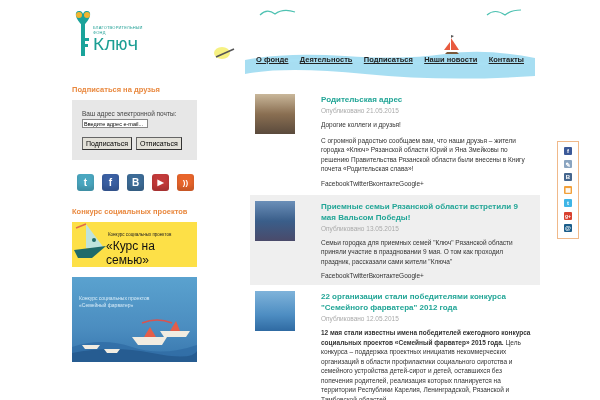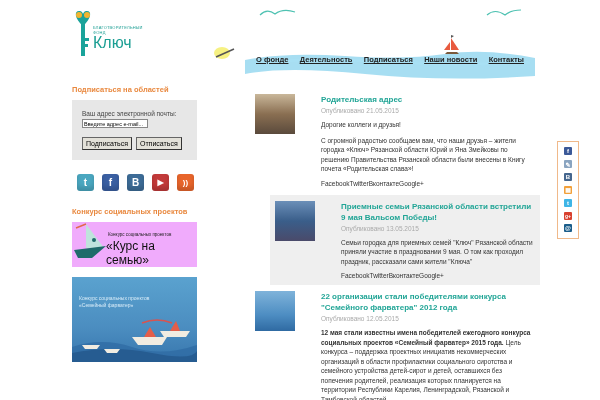--- a/index.html
+++ b/index.html
@@ -2,46 +2,46 @@
 <html><head>
 <meta charset="utf-8">
 <style>
   * { box-sizing: border-box; margin: 0; padding: 0; }
   html, body { width: 600px; height: 400px; overflow: hidden; background: #fff; }
   body { font-family: "Liberation Sans", sans-serif; font-size: 7px; color: #333; position: relative; }
 
   .logo { position: absolute; left: 72px; top: 8px; width: 70px; height: 52px; }
   .logo .key { position: absolute; left: 0; top: 0; }
   .logo .small { position: absolute; left: 21px; top: 17px; font-size: 4px; color: #1b9e93; line-height: 5px; letter-spacing: 0.2px; }
-  .logo .big { position: absolute; left: 21px; top: 26px; font-family: Liberation Sans, sans-serif; font-size: 16px; color: #1b9e93; }
+  .logo .big { position: absolute; left: 21px; top: 26px; font-family: Liberation Mono, monospace; font-size: 19px; color: #1b9e93; }
 
   .header-art { position: absolute; left: 245px; top: 0; width: 290px; height: 80px; }
   .nav { position: absolute; left: 250px; top: 55px; width: 280px; height: 20px; display: flex; align-items: flex-start; justify-content: space-between; padding: 0 6px; }
   .nav a { font-size: 7.5px; font-weight: bold; color: #222; text-decoration: underline; cursor: pointer; }
 
   .sidebar { position: absolute; left: 72px; top: 85px; width: 130px; }
   .side-title { font-size: 7.5px; font-weight: bold; color: #e9883e; margin-bottom: 6px; }
   .sub-box { background: #e7e7e7; padding: 10px 10px 10px 10px; width: 125px; height: 60px; margin-bottom: 14px; }
   .sub-box .lbl { font-size: 6.5px; color: #444; margin-bottom: 2px; }
   .sub-box input { width: 66px; height: 9px; font-size: 5.5px; border: 1px solid #888; padding: 0 1px; font-family: "Liberation Sans", sans-serif; }
   .sub-box .btns { margin-top: 9px; display: flex; gap: 4px; }
   .sub-box button { font-size: 7px; padding: 2px 3px; background: #e3e1d9; border: 1px solid #666; border-right-color: #333; border-bottom-color: #333; font-family: "Liberation Sans", sans-serif; cursor: pointer; }
 
   .socials { display: flex; gap: 8px; margin: 4px 0 16px 5px; }
   .soc { width: 17px; height: 17px; border-radius: 3px; color: #fff; font-weight: bold; font-size: 10px; display: flex; align-items: center; justify-content: center; box-shadow: inset 0 -4px 4px rgba(0,0,0,0.15); }
 
-  .banner1 { width: 125px; height: 45px; position: relative; background: #f0abfc; margin-top: 5px; }
+  .banner1 { width: 125px; height: 45px; position: relative; background: #fde047; margin-top: 5px; }
   .banner1 .t1 { position: absolute; left: 36px; top: 10px; font-size: 4.5px; color: #222; }
   .banner1 .t2 { position: absolute; left: 34px; top: 17px; font-size: 12px; color: #111; }
   .banner2 { width: 125px; height: 85px; margin-top: 10px; background: linear-gradient(#5aa2cf, #4b8dc0 60%, #3776ad); position: relative; overflow: hidden; }
   .banner2 .t { position: absolute; left: 7px; top: 18px; font-size: 5px; color: #d8ecf8; line-height: 7px; }
 
   .news { position: absolute; left: 250px; top: 88px; width: 290px; }
   .item { display: flex; padding: 6px 6px 6px 5px; }
-  .item.hl { background: #efefef; margin-left: 20px; }
+  .item.hl { background: #efefef; }
   .thumb { width: 40px; height: 40px; flex: none; margin-right: 26px; }
   .body { flex: 1; }
   .title { font-size: 8px; font-weight: bold; color: #21a596; line-height: 11px; cursor: pointer; }
   .date { font-size: 6.5px; color: #aaa; margin: 2px 0 6px; }
   .txt { font-size: 6.5px; line-height: 9.5px; color: #333; margin-bottom: 6px; }
   .share { font-size: 6.5px; color: #333; }
 
   .share-bar { position: absolute; left: 557px; top: 141px; width: 22px; height: 98px; border: 1px solid #f0b98a; display: flex; flex-direction: column; align-items: center; justify-content: space-around; padding: 3px 0; }
   .sb { width: 8px; height: 8px; border-radius: 1px; font-size: 6px; color: #fff; display: flex; align-items: center; justify-content: center; font-weight: bold; }
 </style>
@@ -79,21 +79,21 @@
 
 <div class="nav">
   <a>О фонде</a>
   <a>Деятельность</a>
   <a>Подписаться</a>
   <a>Наши новости</a>
   <a>Контакты</a>
 </div>
 
 <div class="sidebar">
-  <div class="side-title">Подписаться на областей</div>
+  <div class="side-title">Подписаться на друзья</div>
   <div class="sub-box">
     <div class="lbl">Ваш адрес электронной почты:</div>
     <input type="text" value="Введите адрес e-mail..." style="">
     <div class="btns">
       <button>Подписаться</button>
       <button>Отписаться</button>
     </div>
   </div>
 
   <div class="socials">

